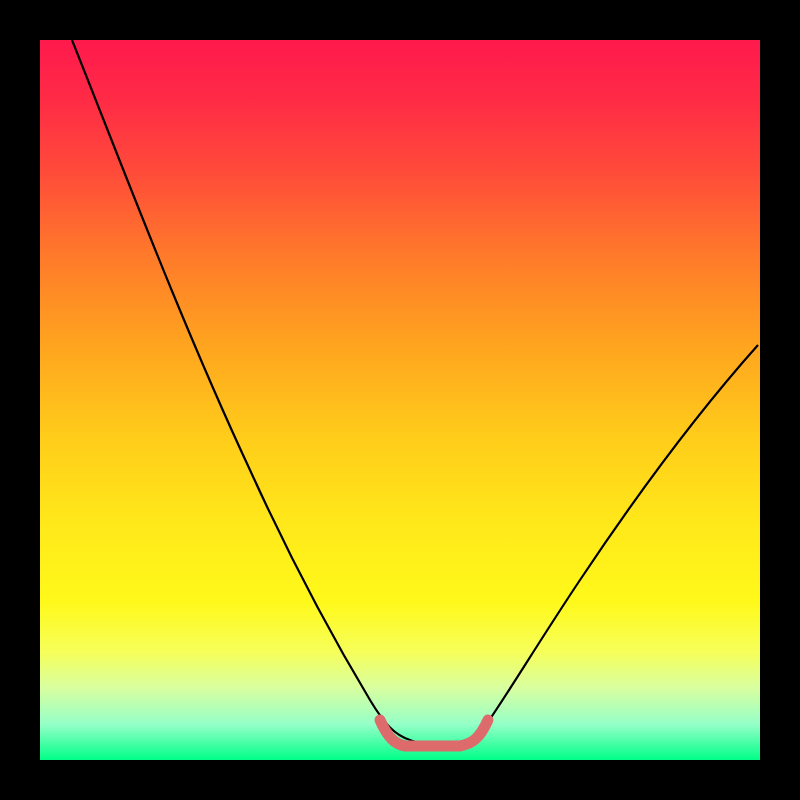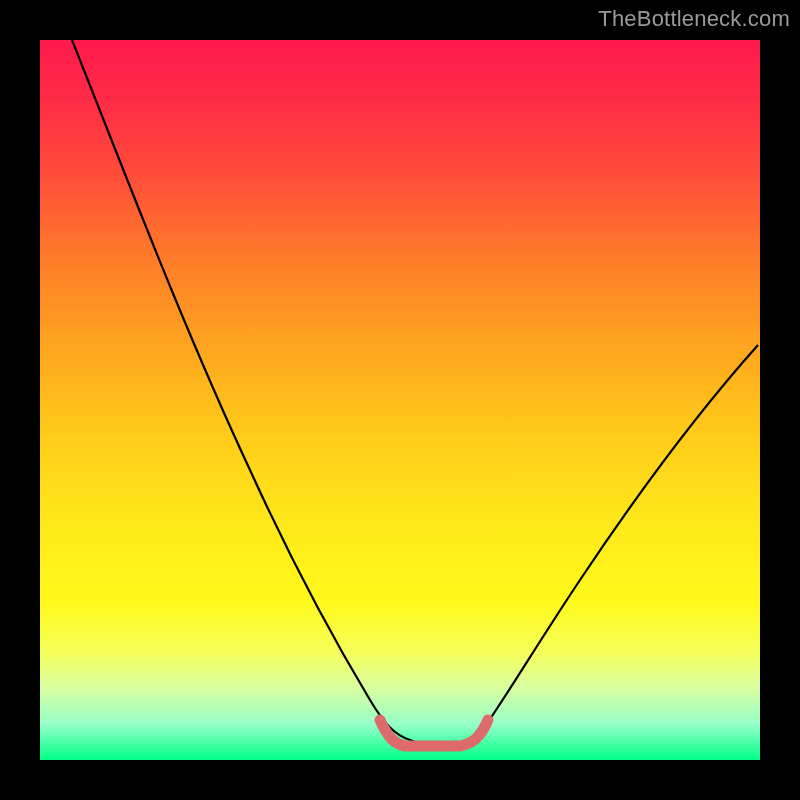--- a/index.html
+++ b/index.html
@@ -67,15 +67,14 @@
                C 600 450, 660 370, 718 305" fill="none" stroke="#000" stroke-width="2.2"></path>
 
       <path d="M 340 680
                C 348 698, 355 704, 365 706
                L 420 706
                C 432 704, 440 698, 448 680" fill="none" stroke="#dd6b6b" stroke-width="11" stroke-linecap="round" stroke-linejoin="round"></path>
     </svg>
 
   </div>
 
-  <div class="watermark">TheBottleneck.com</div>
 
 </div>
 
 </body></html>

